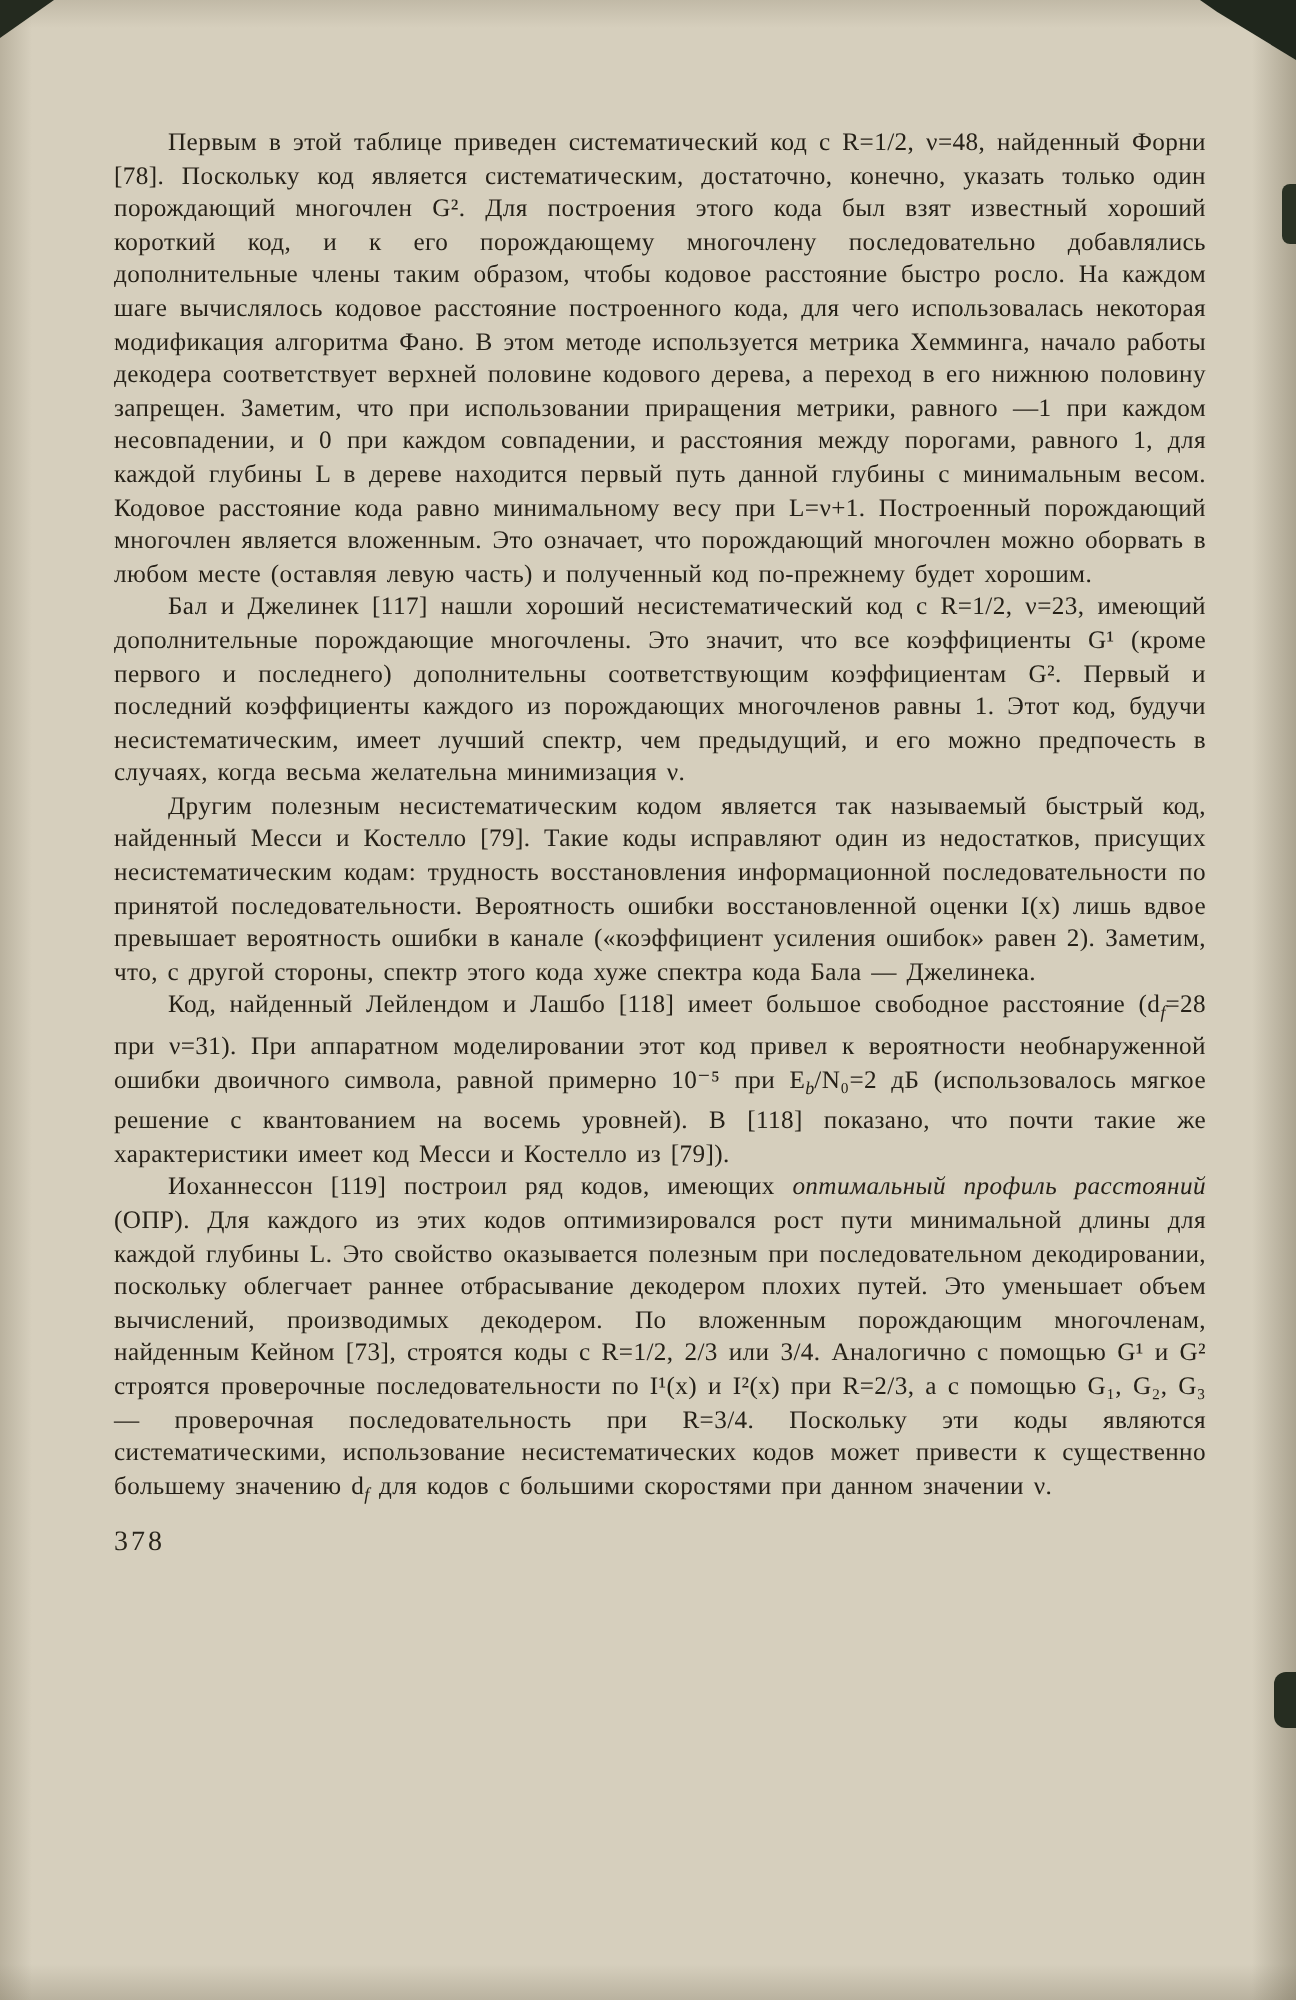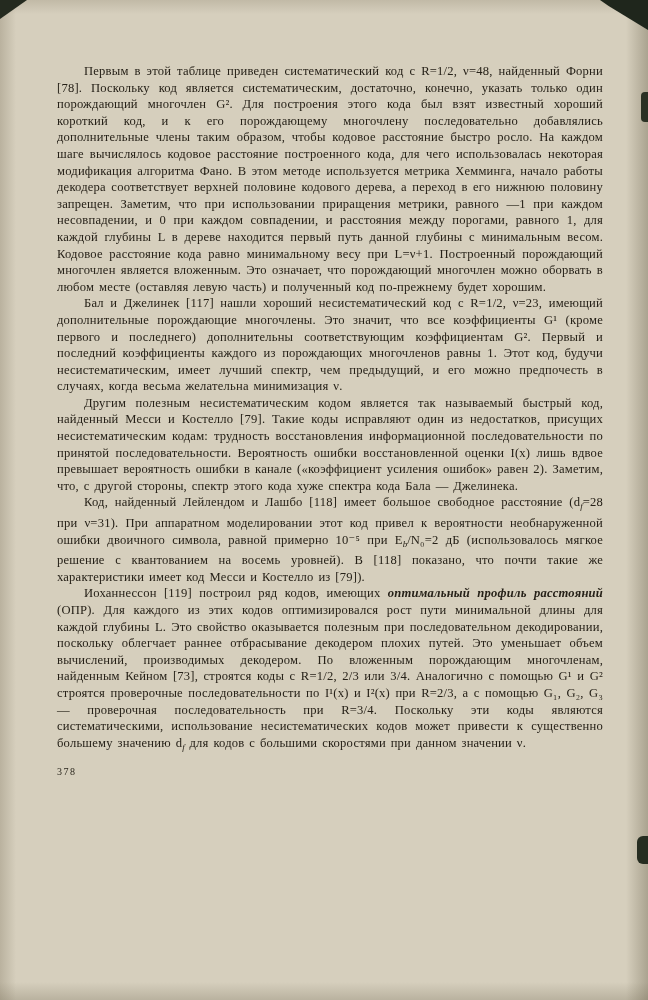--- a/index.html
+++ b/index.html
@@ -38,25 +38,25 @@
   }
   .content {
     position: absolute; left: 57px; top: 63px; width: 546px;
     color: #262118;
     font-size: 12.6px; line-height: 16.6px;
     text-align: justify;
     letter-spacing: 0.2px; word-spacing: 1.5px;
     hyphens: auto;
   }
   .content p { margin: 0; text-indent: 27px; }
-  .italic { font-style: italic; font-weight: bold; }
+  .italic { font-style: italic; }
   .sub { font-size: 9px; vertical-align: -3px; font-style: italic; letter-spacing: 0; }
   .page-number {
     margin-top: 9px;
-    font-size: 10px; letter-spacing: 1.5px;
+    font-size: 14px; letter-spacing: 1.5px;
     text-align: left; text-indent: 0;
     color: #2a261c;
   }
 </style>
 </head>
 <body>
 
 <div class="paper">
   <div class="shading"></div>
 

